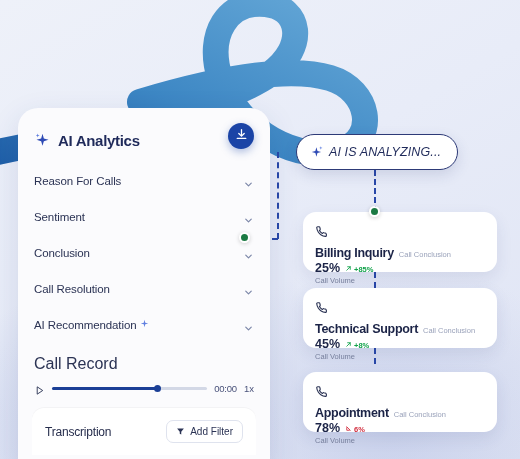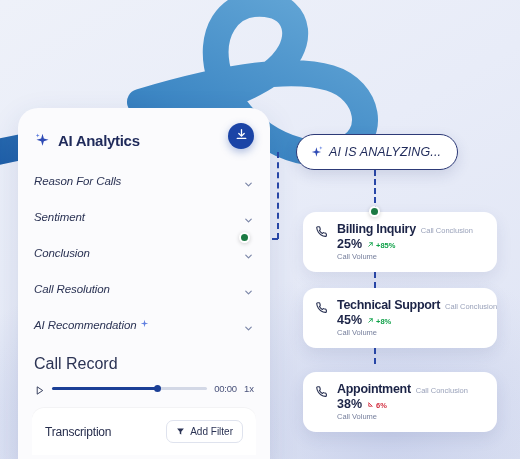--- a/index.html
+++ b/index.html
@@ -87,21 +87,21 @@
     width: 26px; height: 26px;
     border-radius: 50%;
     background: #1b44a6;
     display: flex; align-items: center; justify-content: center;
     box-shadow: 0 3px 8px rgba(27,68,166,.35);
     border: none;
     cursor: pointer;
   }
   .dl-btn svg { width: 13px; height: 13px; }
 
-  .acc-list { padding: 4px 0 0 0; font-style: italic; }
+  .acc-list { padding: 4px 0 0 0; }
   .acc-row {
     display: flex;
     align-items: center;
     justify-content: space-between;
     padding: 0 16px;
     height: 36px;
     cursor: pointer;
   }
   .acc-label {
     font-size: 11.5px;
@@ -223,20 +223,21 @@
     position: absolute;
     left: 303px;
     width: 194px;
     height: 60px;
     background: #fff;
     border-radius: 13px;
     box-shadow: 0 6px 16px rgba(45,60,120,.10);
     padding: 10px 12px 0 12px;
     display: flex;
     gap: 9px;
+    flex-direction: column;
   }
   #card-0 { top: 212px; }
   #card-1 { top: 288px; }
   #card-2 { top: 372px; }
 
   .phone { width: 13px; height: 13px; margin-top: 2px; flex: none; color:#2b3354; }
   .card-body { flex: 1; min-width: 0; }
   .card-row1 {
     display: flex;
     align-items: baseline;
@@ -524,21 +525,21 @@
       <svg viewBox="0 0 24 24" fill="none" stroke="currentColor" stroke-width="2.1" stroke-linecap="round" stroke-linejoin="round">
         <path d="M21 16.9v2.6a1.6 1.6 0 0 1-1.8 1.6 18 18 0 0 1-7.8-2.8 17.6 17.6 0 0 1-5.4-5.4A18 18 0 0 1 3.2 5.1 1.6 1.6 0 0 1 4.8 3.3h2.6a1.6 1.6 0 0 1 1.6 1.4c.1 1 .3 1.9.6 2.8a1.6 1.6 0 0 1-.4 1.7L8.1 10.3a14.4 14.4 0 0 0 5.4 5.4l1.1-1.1a1.6 1.6 0 0 1 1.7-.4c.9.3 1.8.5 2.8.6a1.6 1.6 0 0 1 1.4 1.6z"></path>
       </svg>
     </span>
     <div class="card-body">
       <div class="card-row1">
         <span class="card-title">Appointment</span>
         <span class="card-sub">Call Conclusion</span>
       </div>
       <div class="card-row2">
-        <span class="card-pct">38%</span>
+        <span class="card-pct">78%</span>
         <span class="delta down">
           <span>
             <svg viewBox="0 0 24 24" fill="none" stroke="currentColor" stroke-width="3" stroke-linecap="round" stroke-linejoin="round">
                 <path d="M18 18 L6 6"></path>
                 <path d="M15 18 H6 V9"></path>
               </svg>
           </span>
           <span>6%</span>
         </span>
       </div>

